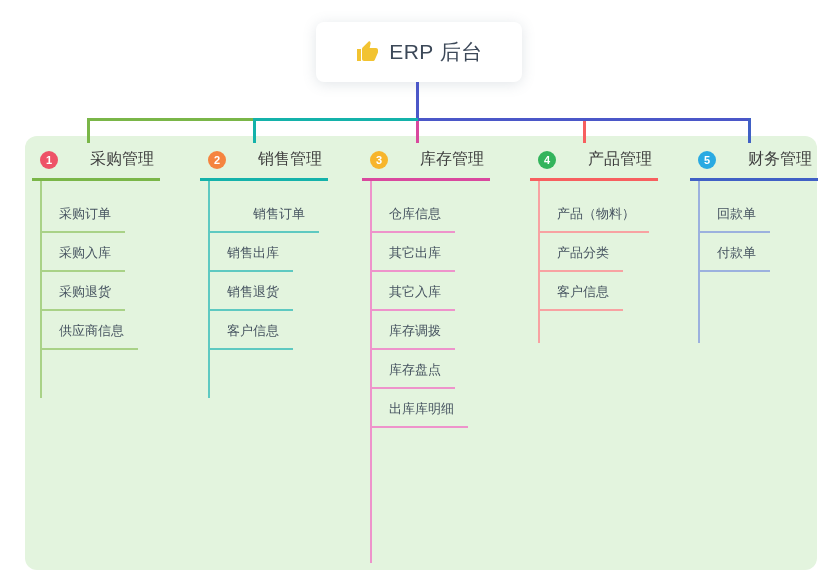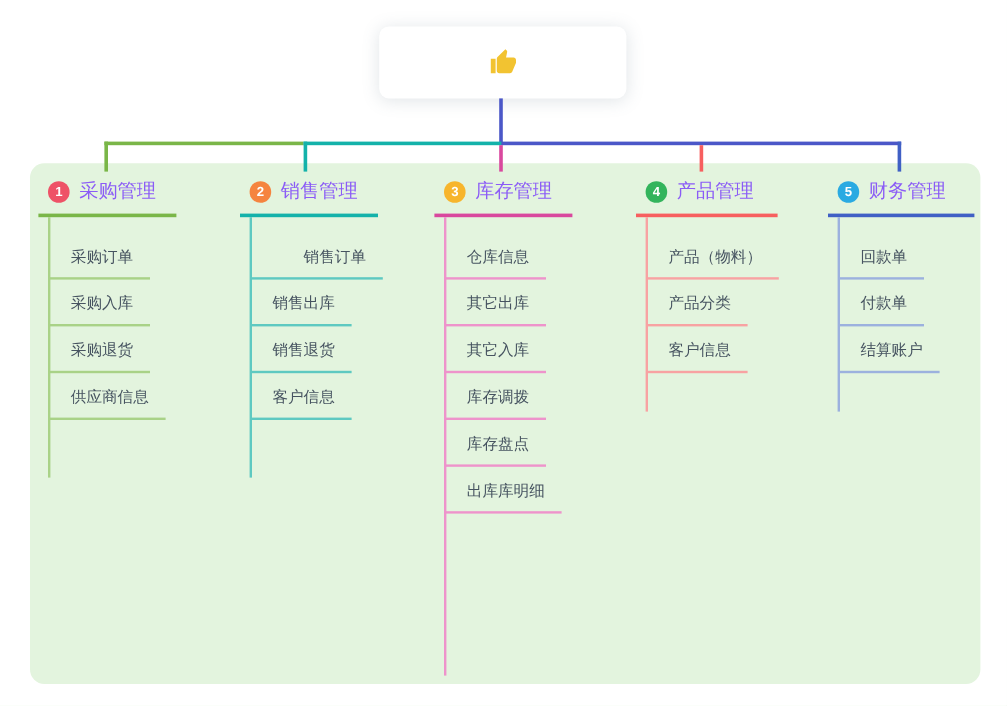--- a/index.html
+++ b/index.html
@@ -20,21 +20,21 @@
 
   
   .line { position:absolute; }
 
   
   .branch { position:absolute; top:148px; }
   .branch-header { display:inline-flex; align-items:center; gap:8px;
     padding:1px 6px 8px 8px; border-bottom:3px solid; min-width:115px; cursor:pointer; }
   .badge { width:18px; height:18px; border-radius:50%; color:#fff; font-size:11px;
     font-weight:bold; display:flex; align-items:center; justify-content:center; flex:0 0 18px; }
-  .branch-label { font-size:16px; font-weight:500; color:#8b5cf6; white-space:nowrap; }
+  .branch-label { font-size:16px; font-weight:500; color:#404040; white-space:nowrap;margin-left:24px; }
   .children { position:relative; }
   .child-trunk { position:absolute; left:8px; top:0; width:2px; }
   .child-row { height:39px; display:flex; align-items:flex-end; }
   .child-row.first { height:52px; }
   .child-cell { margin-left:9px; display:inline-block; border-bottom:2px solid;
     padding:0 14px 8px 18px; white-space:nowrap; cursor:pointer; }
   .child-label { font-size:13px; color:#465360; }
 </style>
 </head>
 <body>
@@ -42,20 +42,21 @@
 <div class="stage">
 
   <div class="panel" style="background: rgb(227, 244, 222);"></div>
 
   <div class="root-card">
     <span class="thumb">
       <svg viewBox="0 0 24 24" width="24" height="24">
           <path fill="#f2c331" d="M2 21h4V9H2v12zM23 10c0-1.1-.9-2-2-2h-6.31l.95-4.57.03-.32c0-.41-.17-.79-.44-1.06L14.17 1 7.59 7.59C7.22 7.95 7 8.45 7 9v10c0 1.1.9 2 2 2h9c.83 0 1.54-.5 1.84-1.22l3.02-7.05c.09-.23.14-.47.14-.73v-2z"></path>
         </svg>
     </span>
+    <span class="root-label">ERP 后台</span>
   </div>
 
   <div class="line" style="left: 416px; top: 82px; width: 3px; height: 39px; background: rgb(75, 87, 200);"></div>
   <div class="line" style="left: 87px; top: 118px; width: 166px; height: 3px; background: rgb(122, 182, 72);"></div>
   <div class="line" style="left: 253px; top: 118px; width: 165px; height: 3px; background: rgb(20, 178, 170);"></div>
   <div class="line" style="left: 418px; top: 118px; width: 333px; height: 3px; background: rgb(75, 87, 200);"></div>
   <div class="line" style="left: 87px; top: 118px; width: 3px; height: 25px; background: rgb(122, 182, 72);"></div>
   <div class="line" style="left: 253px; top: 118px; width: 3px; height: 25px; background: rgb(20, 178, 170);"></div>
   <div class="line" style="left: 416px; top: 121px; width: 3px; height: 22px; background: rgb(217, 72, 158);"></div>
   <div class="line" style="left: 583px; top: 121px; width: 3px; height: 22px; background: rgb(247, 95, 95);"></div>
@@ -158,19 +159,16 @@
       <span class="branch-label">财务管理</span>
     </div>
     <div class="children">
       <div class="child-trunk" style="height: 162px; background: rgb(156, 177, 222);"></div>
       <div class="child-row first">
           <div class="child-cell" style="border-bottom-color: rgb(156, 177, 222);"><span class="child-label">回款单</span></div>
         </div>
       <div class="child-row">
           <div class="child-cell" style="border-bottom-color: rgb(156, 177, 222);"><span class="child-label">付款单</span></div>
         </div>
-      <div class="child-row">
-          <div class="child-cell" style="border-bottom-color: rgb(156, 177, 222);"><span class="child-label">结算账户</span></div>
-        </div>
     </div>
   </div>
 
 </div>
 
 </body></html>

